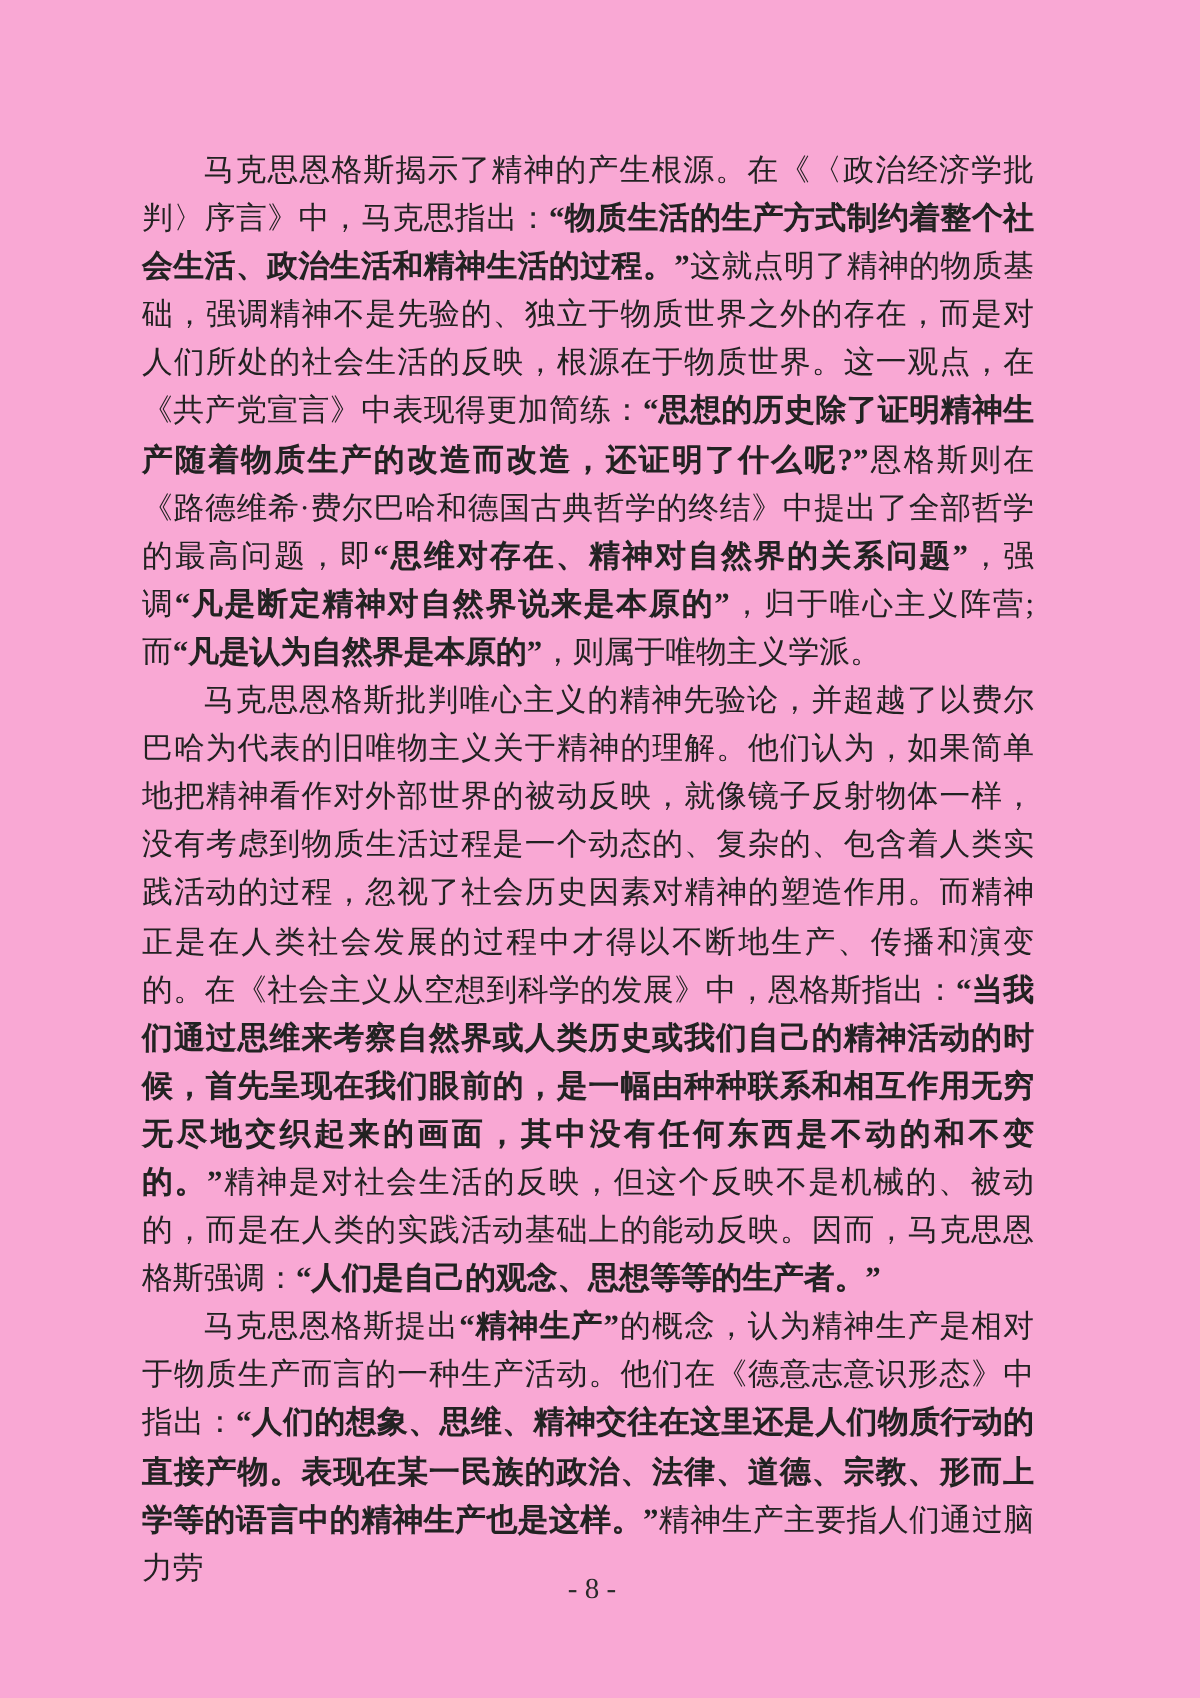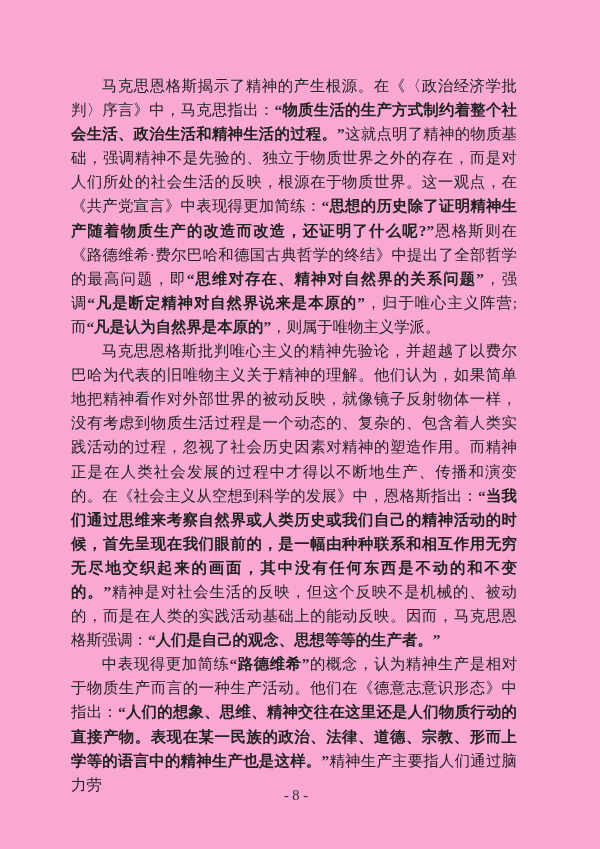--- a/index.html
+++ b/index.html
@@ -45,16 +45,16 @@
     color: #2a2a2a;
   }
 </style>
 </head>
 <body>
 
 <div class="page">
   <div class="doc-body">
       <p><span>马克思恩格斯揭示了精神的产生根源。在《〈政治经济学批判〉序言》中，马克思指出：</span><span class="b">“物质生活的生产方式制约着整个社会生活、政治生活和精神生活的过程。”</span><span>这就点明了精神的物质基础，强调精神不是先验的、独立于物质世界之外的存在，而是对人们所处的社会生活的反映，根源在于物质世界。这一观点，在《共产党宣言》中表现得更加简练：</span><span class="b">“思想的历史除了证明精神生产随着物质生产的改造而改造，还证明了什么呢?”</span><span>恩格斯则在《路德维希·费尔巴哈和德国古典哲学的终结》中提出了全部哲学的最高问题，即</span><span class="b">“思维对存在、精神对自然界的关系问题”</span><span>，强调</span><span class="b">“凡是断定精神对自然界说来是本原的”</span><span>，归于唯心主义阵营;而</span><span class="b">“凡是认为自然界是本原的”</span><span>，则属于唯物主义学派。</span></p>
       <p><span>马克思恩格斯批判唯心主义的精神先验论，并超越了以费尔巴哈为代表的旧唯物主义关于精神的理解。他们认为，如果简单地把精神看作对外部世界的被动反映，就像镜子反射物体一样，没有考虑到物质生活过程是一个动态的、复杂的、包含着人类实践活动的过程，忽视了社会历史因素对精神的塑造作用。而精神正是在人类社会发展的过程中才得以不断地生产、传播和演变的。在《社会主义从空想到科学的发展》中，恩格斯指出：</span><span class="b">“当我们通过思维来考察自然界或人类历史或我们自己的精神活动的时候，首先呈现在我们眼前的，是一幅由种种联系和相互作用无穷无尽地交织起来的画面，其中没有任何东西是不动的和不变的。”</span><span>精神是对社会生活的反映，但这个反映不是机械的、被动的，而是在人类的实践活动基础上的能动反映。因而，马克思恩格斯强调：</span><span class="b">“人们是自己的观念、思想等等的生产者。”</span></p>
-      <p><span>中表现得更加简练</span><span class="b">“路德维希”</span><span>的概念，认为精神生产是相对于物质生产而言的一种生产活动。他们在《德意志意识形态》中指出：</span><span class="b">“人们的想象、思维、精神交往在这里还是人们物质行动的直接产物。表现在某一民族的政治、法律、道德、宗教、形而上学等的语言中的精神生产也是这样。”</span><span>精神生产主要指人们通过脑力劳</span></p>
+      <p><span>马克思恩格斯提出</span><span class="b">“精神生产”</span><span>的概念，认为精神生产是相对于物质生产而言的一种生产活动。他们在《德意志意识形态》中指出：</span><span class="b">“人们的想象、思维、精神交往在这里还是人们物质行动的直接产物。表现在某一民族的政治、法律、道德、宗教、形而上学等的语言中的精神生产也是这样。”</span><span>精神生产主要指人们通过脑力劳</span></p>
     </div>
   <div class="page-footer">- 8 -</div>
 </div>
 
 </body></html>

